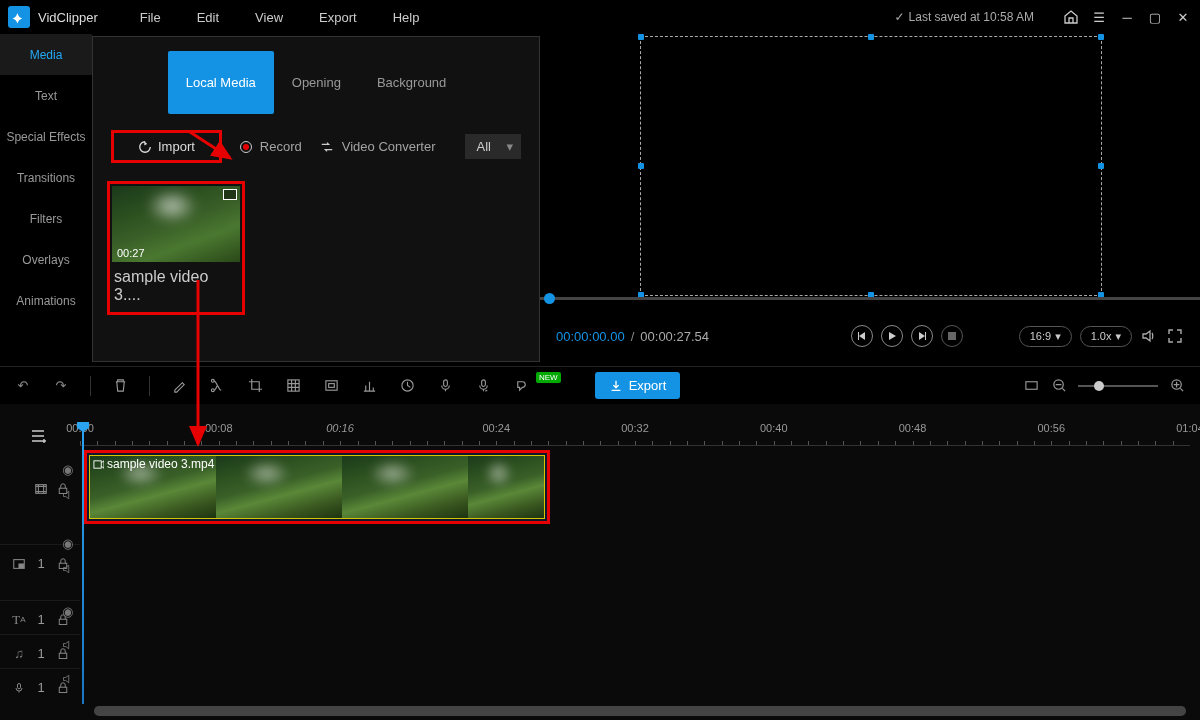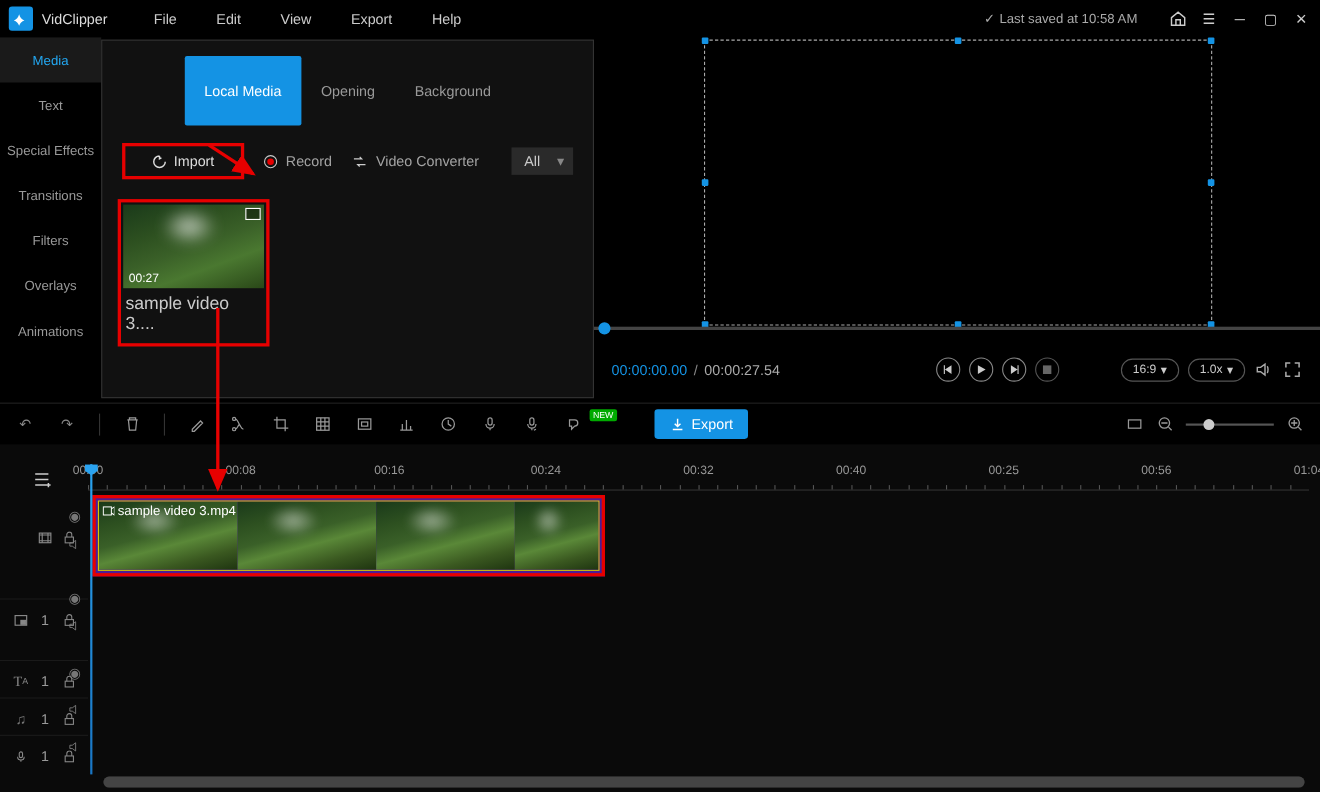--- a/index.html
+++ b/index.html
@@ -70,21 +70,21 @@
 .tick-major { position: absolute; top: 0; font-size: 11px; color: #999; transform: translateX(-50%); }
 .tick-minor { position: absolute; bottom: 0; width: 1px; height: 4px; background: #555; }
 .add-trk { position: absolute; left: 30px; top: 24px; color: #ccc; cursor: pointer; }
 .playhead { position: absolute; left: 82px; top: 18px; bottom: 16px; width: 2px; background: linear-gradient(#2aa3f0, #1976c4); z-index: 5; }
 .playhead::before { content: ''; position: absolute; top: 0; left: -5px; width: 12px; height: 10px; background: #2aa3f0; clip-path: polygon(0 0, 100% 0, 100% 60%, 50% 100%, 0 60%); }
 
 .track-head { position: absolute; left: 0; width: 80px; height: 38px; display: flex; align-items: center; justify-content: flex-end; gap: 8px; padding-right: 10px; }
 .thi { width: 14px; height: 14px; color: #777; display:flex;align-items:center;justify-content:center; }
 
 
-.clip-box { position: absolute; left: 84px; top: 46px; width: 466px; height: 74px; border: 3px solid #e70000; background: #4c1d95; }
+.clip-box { position: absolute; left: 84px; top: 46px; width: 466px; height: 74px; border: 3px solid #e70000; background: #0f172a; }
 .clip-inner { position: absolute; inset: 2px; border: 1px solid #d6c400; display: flex; overflow: hidden; }
 .clip-frame { flex: 1; background: linear-gradient(165deg, #1a3a1a 0%, #2d5020 25%, #3a6028 45%, #5a8838 60%, #3a5820 80%, #1e3410 100%); position: relative; }
 .clip-frame::before { content:''; position:absolute; top:2px; left:20%; width:40%; height:50%; background: radial-gradient(ellipse, rgba(255,255,255,0.5), transparent 65%); filter: blur(4px); }
 .clip-label { position: absolute; top: 4px; left: 6px; font-size: 12px; color: #fff; z-index: 2; display: flex; align-items: center; gap: 3px; }
 
 
 .arrow { position: absolute; pointer-events: none; }
 
 
 .track-row { border-top: 1px solid #1a1a1a; }
@@ -319,25 +319,25 @@
   </div>
 </div>
 
 <div class="timeline">
   <div class="add-trk"><svg width="18" height="16" viewBox="0 0 18 16" fill="none" stroke="#ccc" stroke-width="1.4">
         <path d="M2 3h12M2 8h12M2 13h12M14 11v4M12 13h4"></path>
       </svg></div>
   <div class="ruler" id="ruler">
       <div class="tick-major" style="left: 0px;">00:00</div>
       <div class="tick-major" style="left: 138.75px;">00:08</div>
-      <div class="tick-major" style="left: 274px;">00:16</div>
+      <div class="tick-major" style="left: 260px; font-style: italic;">00:16</div>
       <div class="tick-major" style="left: 416.25px;">00:24</div>
       <div class="tick-major" style="left: 555px;">00:32</div>
       <div class="tick-major" style="left: 693.75px;">00:40</div>
-      <div class="tick-major" style="left: 832.5px;">00:25</div>
+      <div class="tick-major" style="left: 832.5px;">00:48</div>
       <div class="tick-major" style="left: 971.25px;">00:56</div>
       <div class="tick-major" style="left: 1110px;">01:04</div>
       <div class="tick-minor" style="left: 0px;"></div>
       <div class="tick-minor" style="left: 17.3438px;"></div>
       <div class="tick-minor" style="left: 34.6875px;"></div>
       <div class="tick-minor" style="left: 52.0312px;"></div>
       <div class="tick-minor" style="left: 69.375px;"></div>
       <div class="tick-minor" style="left: 86.7188px;"></div>
       <div class="tick-minor" style="left: 104.062px;"></div>
       <div class="tick-minor" style="left: 121.406px;"></div>

